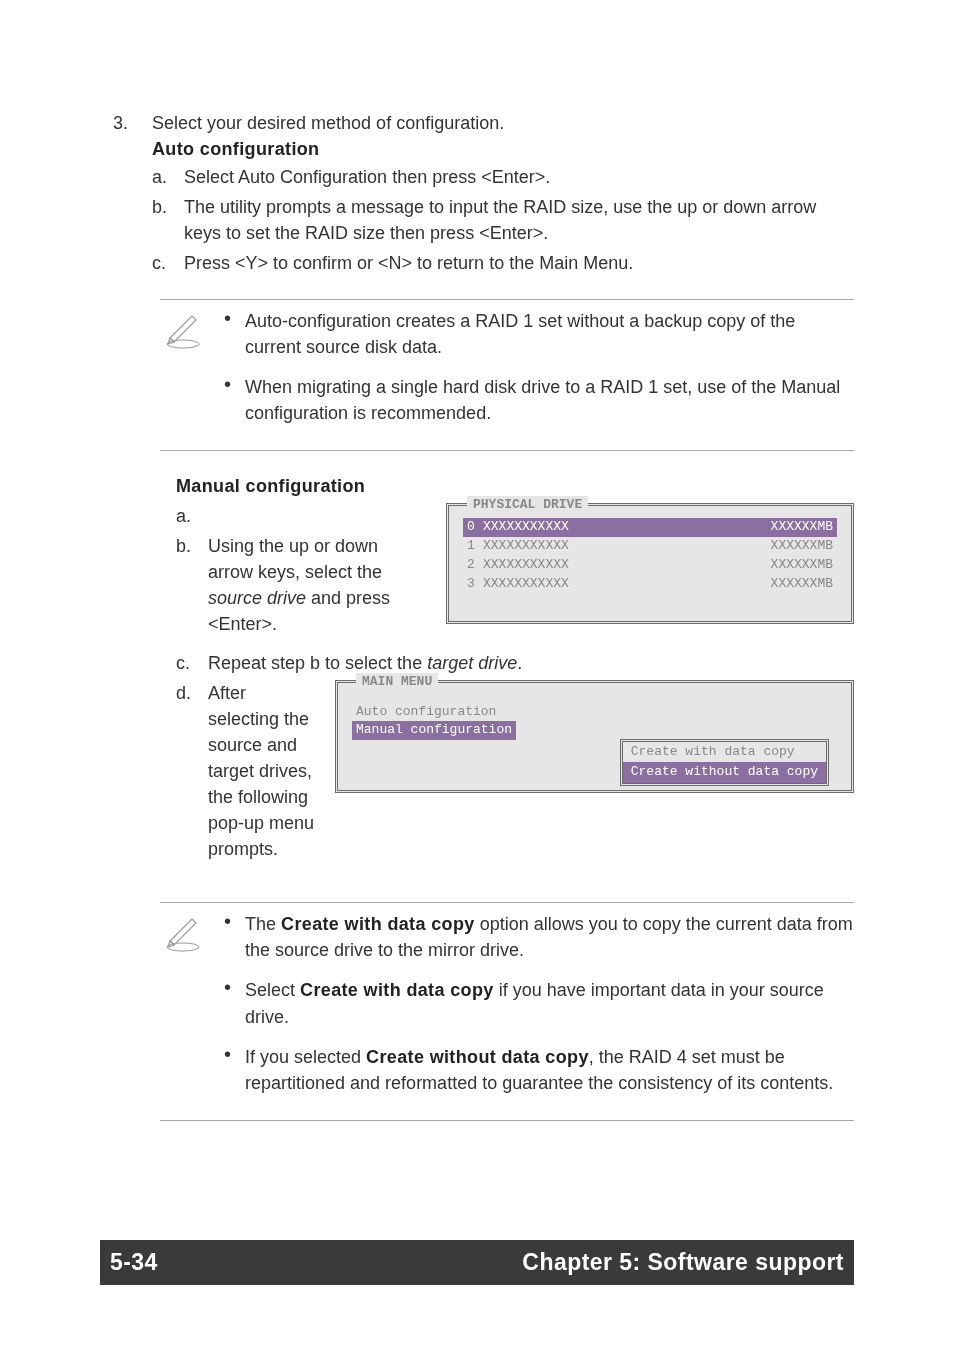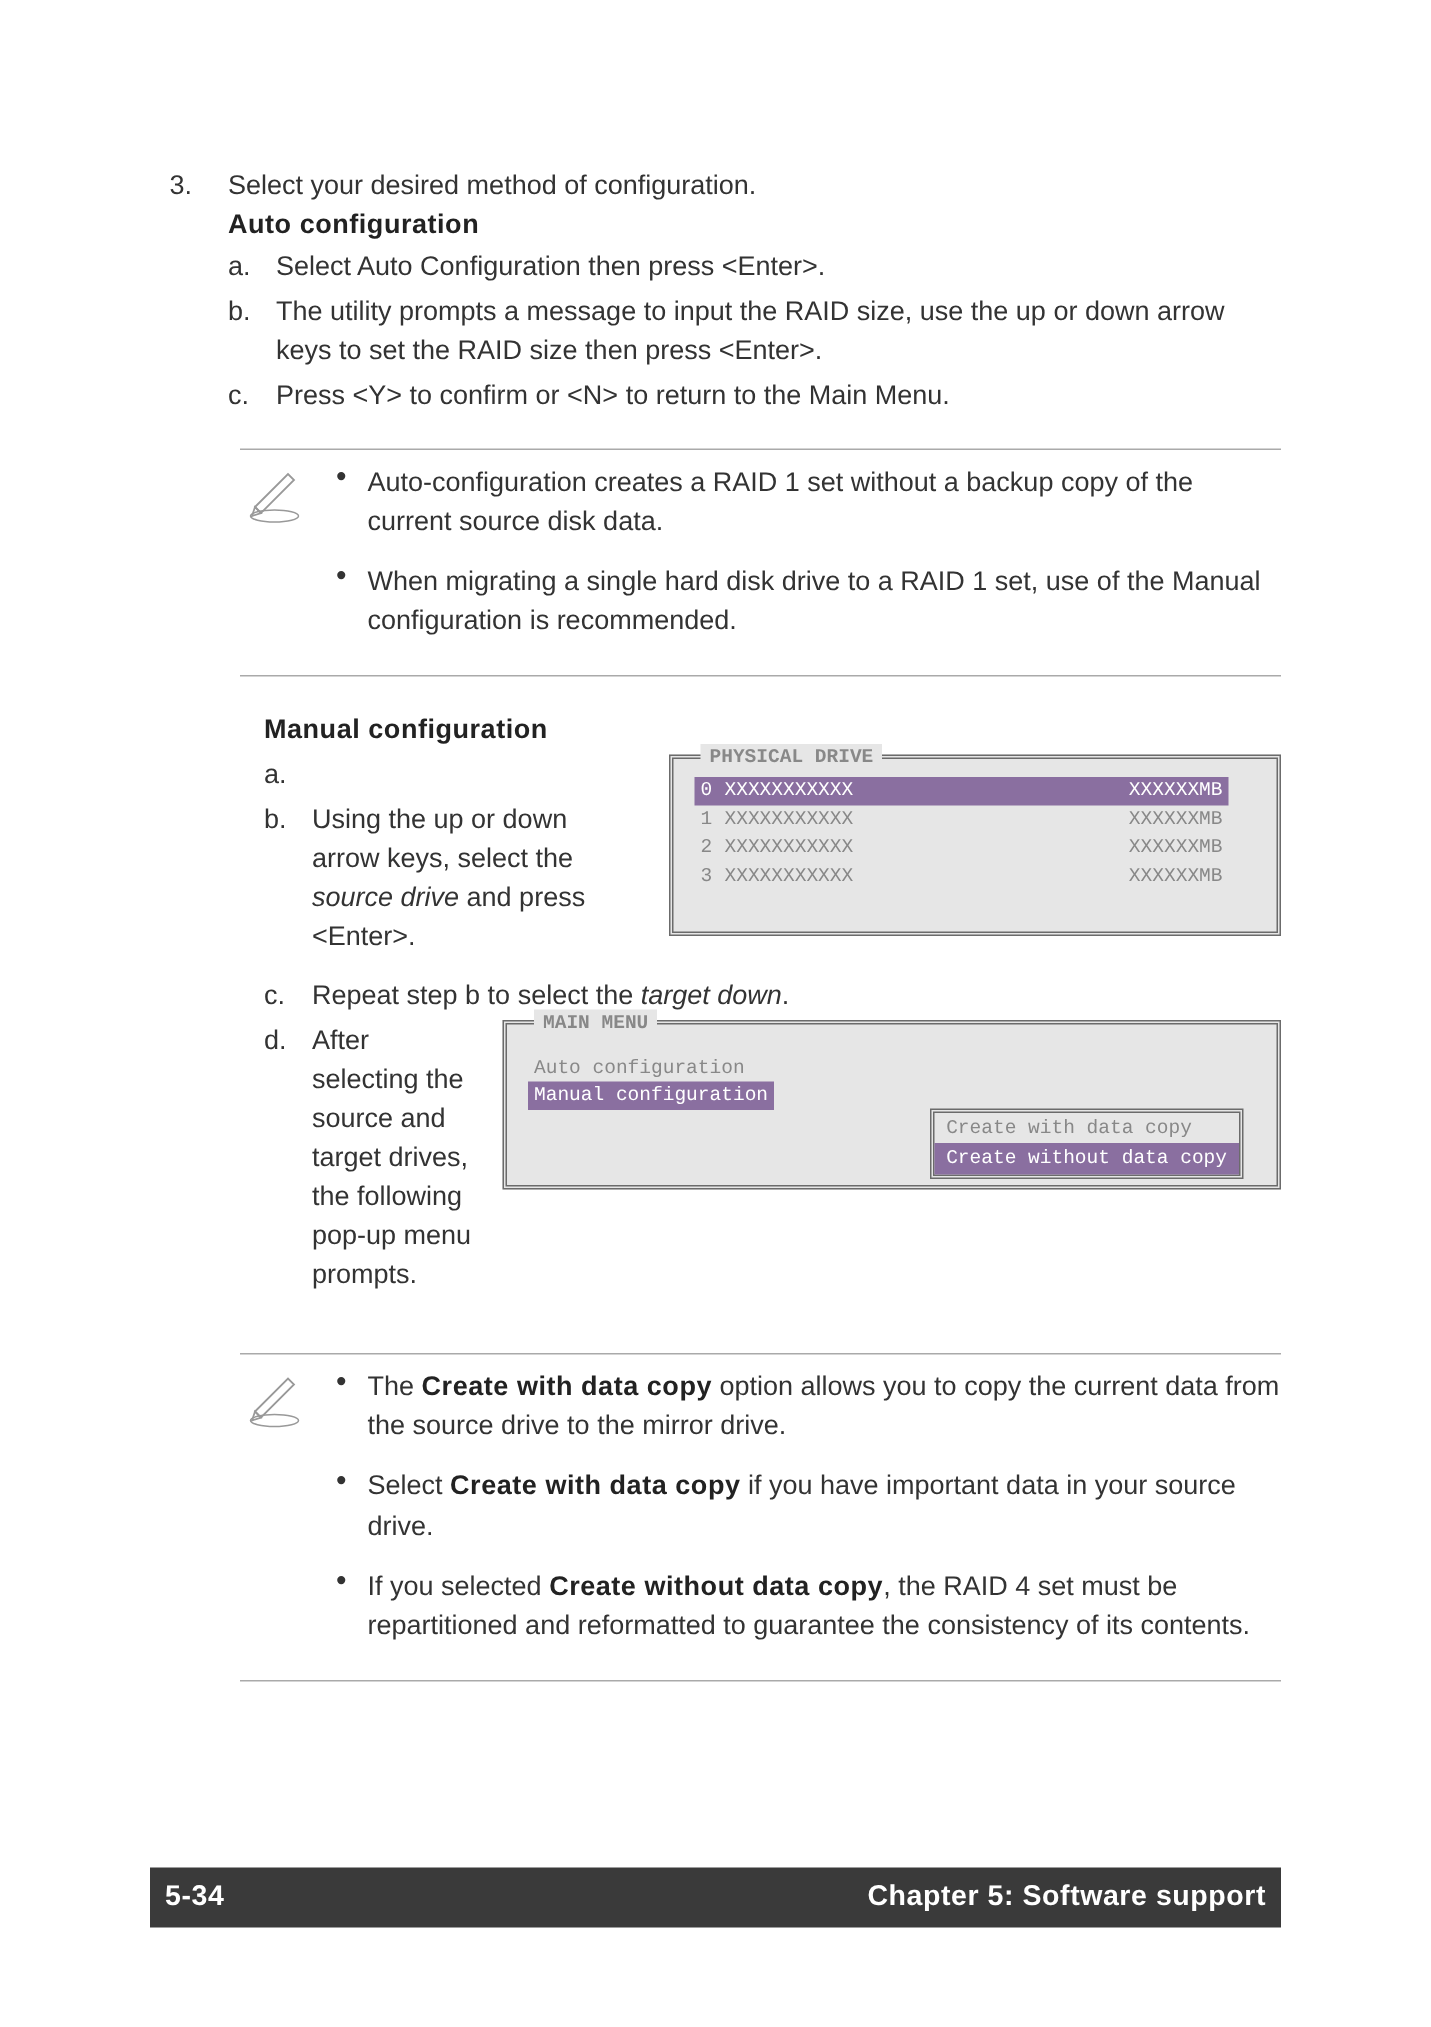--- a/index.html
+++ b/index.html
@@ -36,21 +36,21 @@
   .split { display: flex; gap: 20px; margin-bottom: 8px; }
   .split .left { flex: 1; }
   .split .right { width: 408px; }
 
   .italic { font-style: italic; }
 
   
   .panel {
     border: 3px double #6b6b6b;
     background: #e6e6e6;
-    padding: 12px 32px 28px 14px;
+    padding: 12px 14px 28px 14px;
     font-family: "Courier New", monospace;
     font-size: 13px;
     color: #888;
     position: relative;
   }
   .panel .legend {
     position: absolute;
     top: -10px;
     left: 18px;
     background: #e6e6e6;
@@ -97,21 +97,21 @@
   .popup .prow.hl { background: #8a6fa0; color: #fff; }
 
   .split2 { display: flex; gap: 14px; margin-top: 4px; }
   .split2 .left { flex: 1; }
 
   .footer {
     position: absolute;
     left: 100px; right: 100px; bottom: 66px;
     background: #3a3a3a;
     color: #fff;
-    font-size: 19px;
+    font-size: 23px;
     padding: 6px 10px;
     display: flex;
     justify-content: space-between;
     font-weight: 600;
     letter-spacing: 0.02em;
   }
 
   
   svg.note-svg { width: 46px; height: 40px; }
 </style>
@@ -200,21 +200,21 @@
           <span class="name">XXXXXXXXXXX</span>
           <span class="size">XXXXXXMB</span>
         </div>
       </div>
     </div>
   </div>
 
   <div class="sub-item">
     <div class="letter">c.</div>
     <div class="txt">
-      <span>Repeat step b to select the </span><span class="italic">target down</span><span>.</span>
+      <span>Repeat step b to select the </span><span class="italic">target drive</span><span>.</span>
     </div>
   </div>
 
   <div class="split2">
     <div class="left">
       <div class="sub-item">
         <div class="letter">d.</div>
         <div class="txt">After selecting the source and target drives, the following pop-up menu prompts.</div>
       </div>
     </div>

